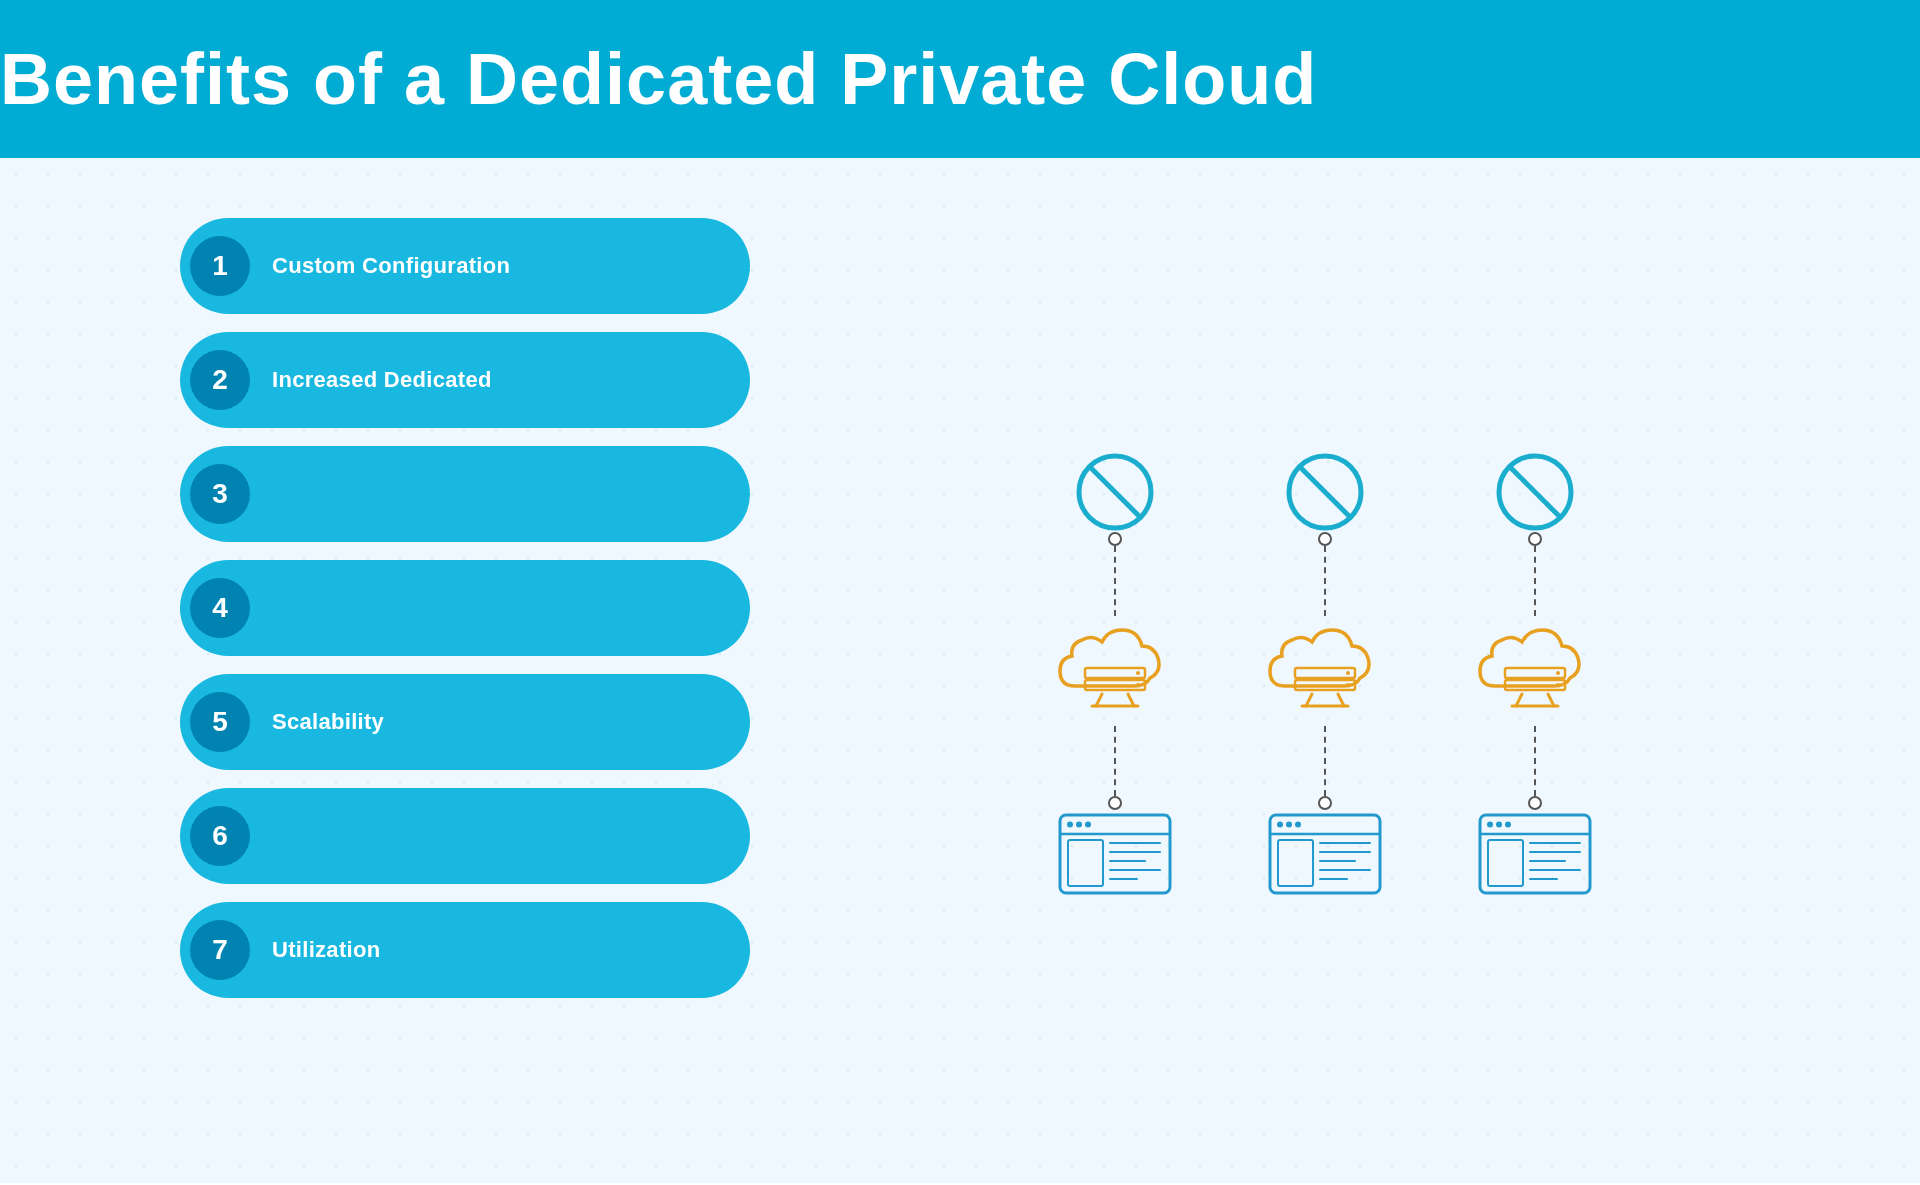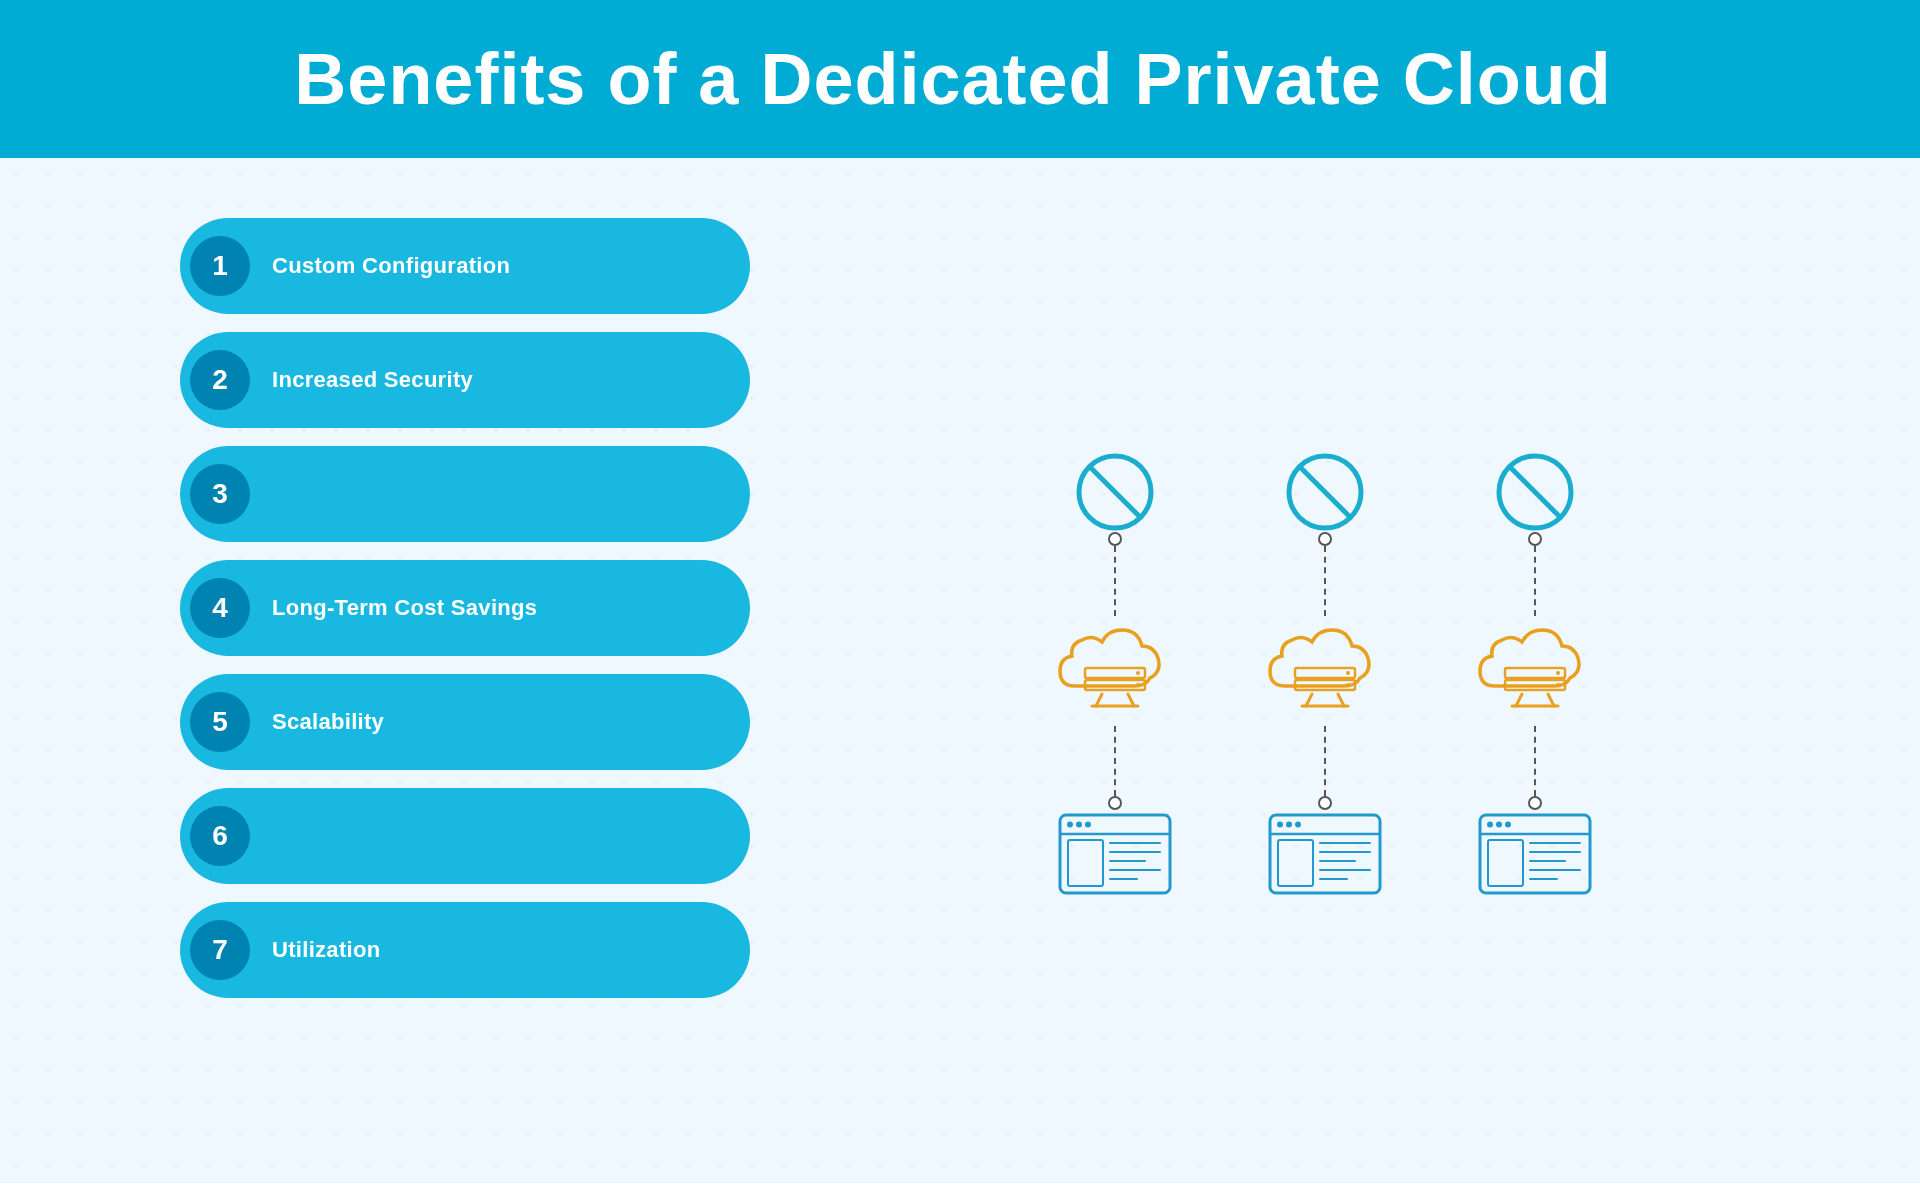--- a/index.html
+++ b/index.html
@@ -17,21 +17,21 @@
       height: 1185px;
       background: #ffffff;
       position: relative;
     }
 
     
     .header {
       background: #00acd4;
       width: 100%;
       padding: 38px 14px 38px 0;
-      text-align: center;
+      text-align: left;
     }
 
     .header-title {
       color: #ffffff;
       font-size: 72px;
       font-weight: 800;
       letter-spacing: 1px;
     }
 
     
@@ -181,28 +181,27 @@
   <div class="main-content">
 
     <div class="left-panel">
 
     <div class="benefit-item">
           <div class="benefit-number">1</div>
           <span class="benefit-label">Custom Configuration</span>
         </div>
         <div class="benefit-item">
           <div class="benefit-number">2</div>
-          <span class="benefit-label">Increased Security</span>
+          <span class="benefit-label">Increased Dedicated</span>
         </div>
         <div class="benefit-item">
           <div class="benefit-number">3</div>
         </div>
         <div class="benefit-item">
           <div class="benefit-number">4</div>
-          <span class="benefit-label">Long-Term Cost Savings</span>
         </div>
         <div class="benefit-item">
           <div class="benefit-number">5</div>
           <span class="benefit-label">Scalability</span>
         </div>
         <div class="benefit-item">
           <div class="benefit-number">6</div>
         </div>
         <div class="benefit-item">
           <div class="benefit-number">7</div>

